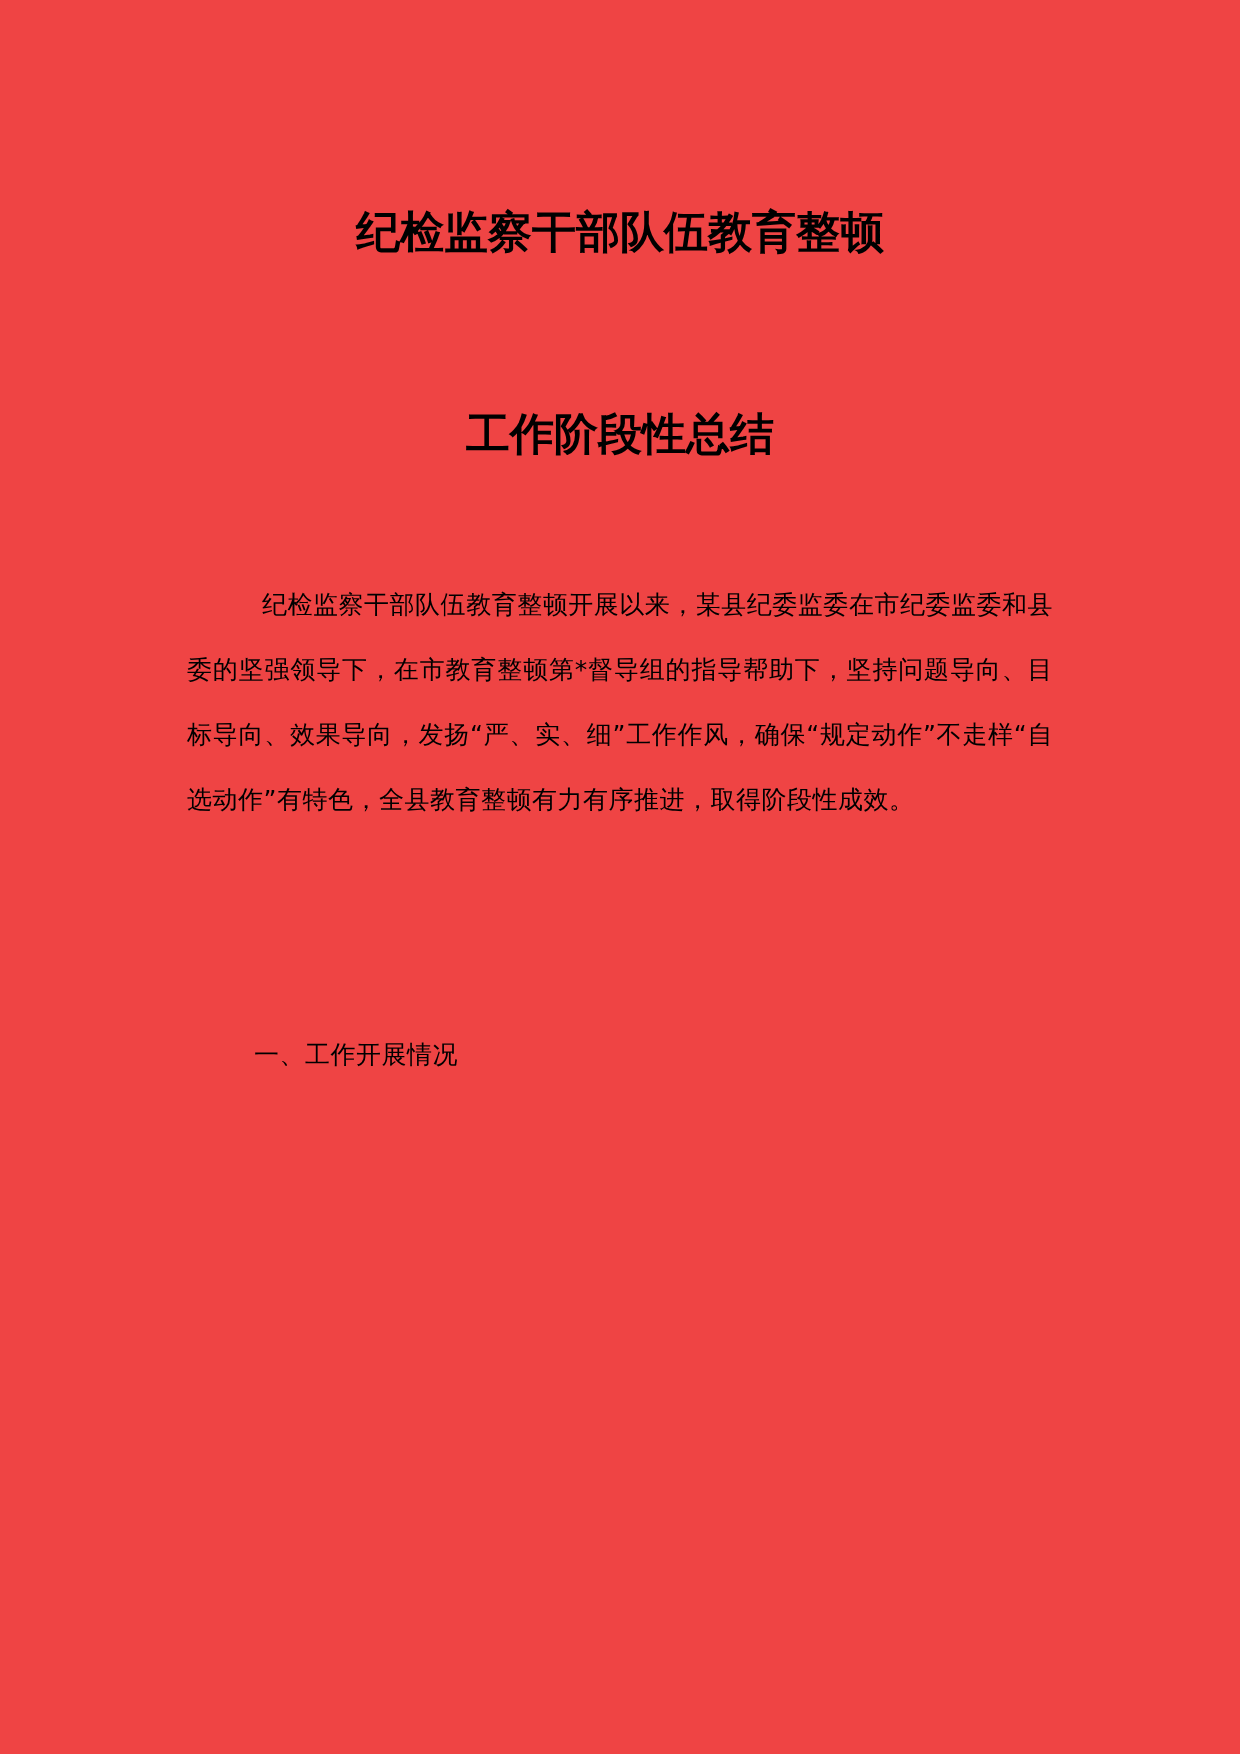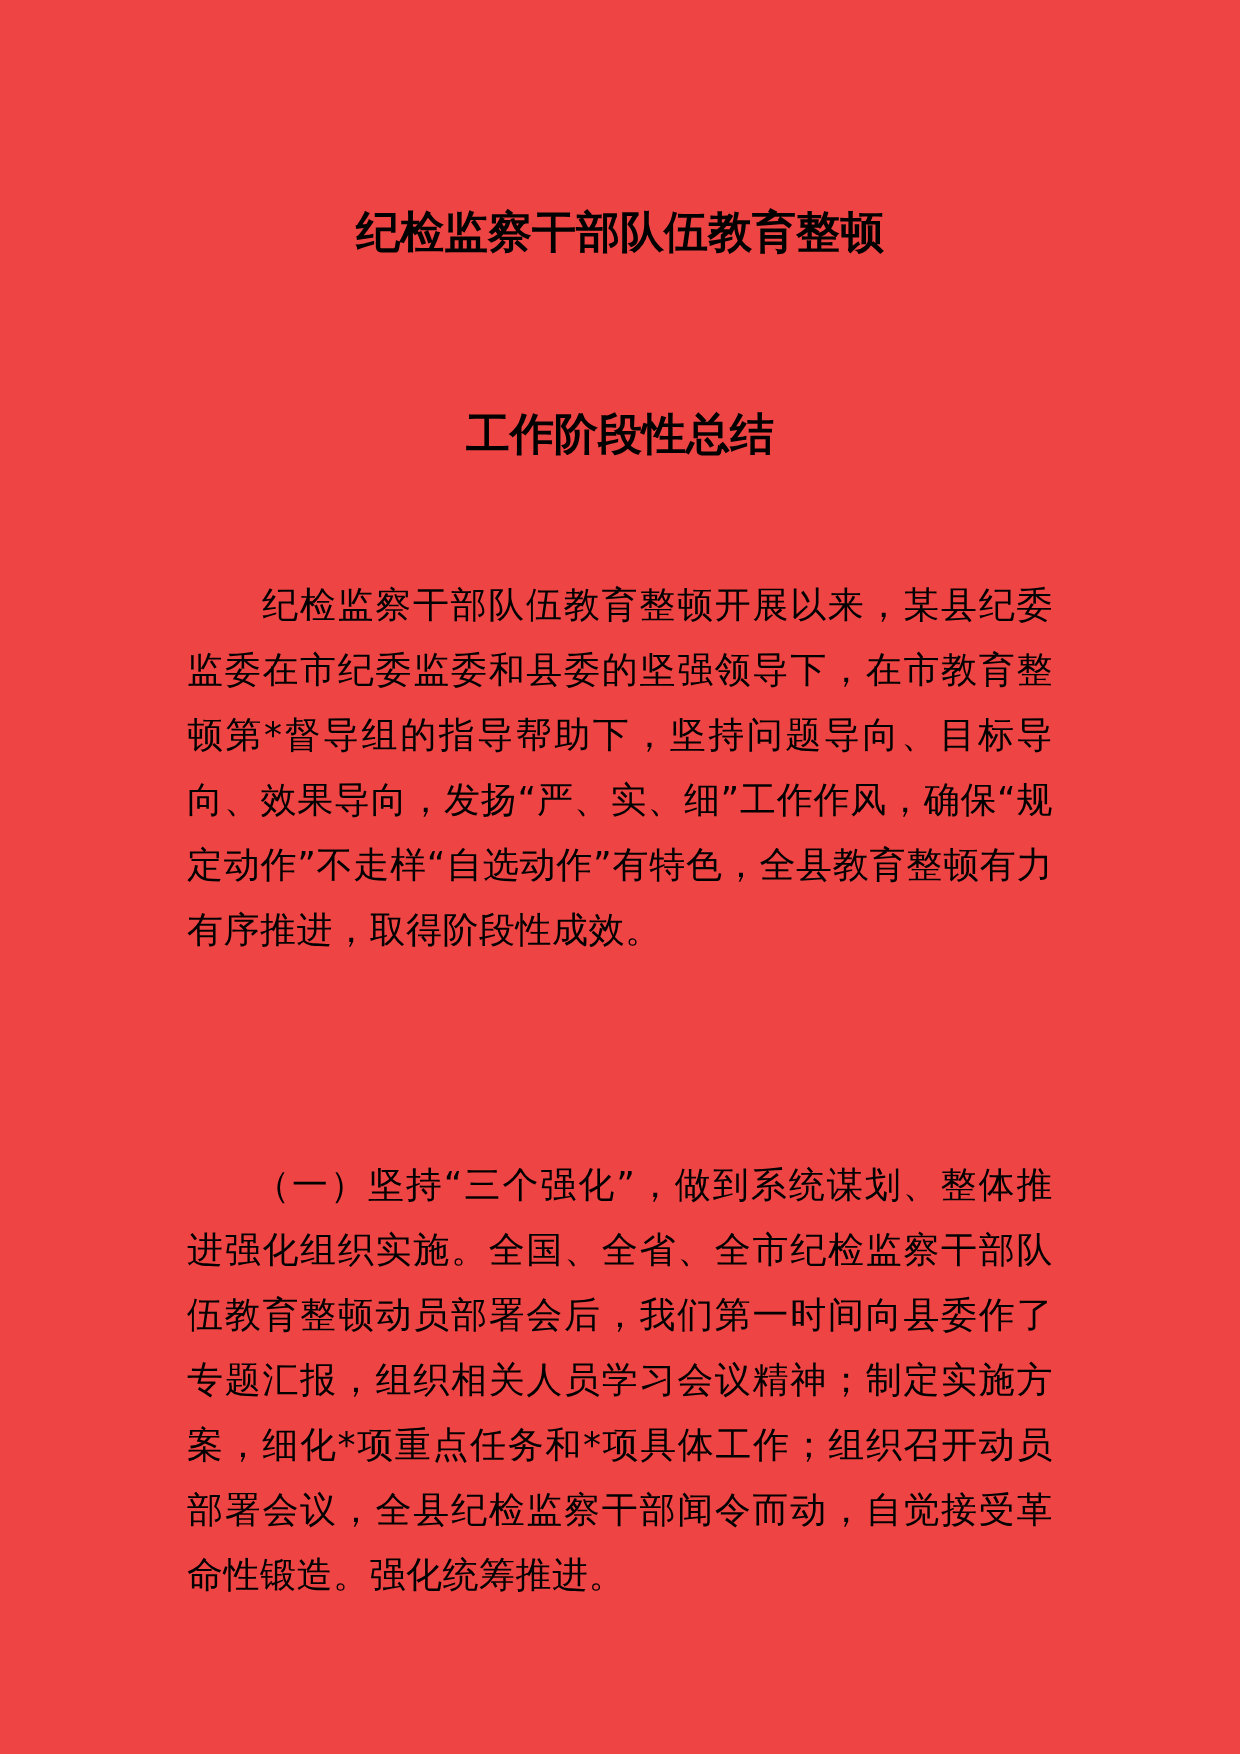--- a/index.html
+++ b/index.html
@@ -33,36 +33,36 @@
       letter-spacing: 0px;
       margin: 0;
     }
     .title-1 { top: 202px; }
     .title-2 { top: 404px; }
 
     .body-text {
       position: absolute;
       left: 187px;
       width: 866px;
-      font-size: 36px;
+      font-size: 25px;
       line-height: 65px;
       margin: 0;
       text-align: justify;
       text-justify: inter-character;
       word-break: break-all;
       letter-spacing: 0.5px;
     }
     .para-1 { top: 572px; text-indent: 75px; }
     .heading-1 { top: 1022px; text-indent: 67px; }
     .para-2 { top: 1152px; text-indent: 67px; }
   </style>
 </head>
 <body>
 
 <div class="page">
   <h1 class="title title-1">纪检监察干部队伍教育整顿</h1>
   <h1 class="title title-2">工作阶段性总结</h1>
 
   <p class="body-text para-1">纪检监察干部队伍教育整顿开展以来，某县纪委监委在市纪委监委和县委的坚强领导下，在市教育整顿第*督导组的指导帮助下，坚持问题导向、目标导向、效果导向，发扬“严、实、细”工作作风，确保“规定动作”不走样“自选动作”有特色，全县教育整顿有力有序推进，取得阶段性成效。</p>
 
+  <p class="body-text heading-1">一、工作开展情况</p>
 
-  <p class="body-text para-2">（一）坚持“三个强化”，做到系统谋划、整体推进强化组织实施。全国、全省、全市纪检监察干部队伍教育整顿动员部署会后，我们第一时间向县委作了专题汇报，组织相关人员学习会议精神；制定实施方案，细化*项重点任务和*项具体工作；组织召开动员部署会议，全县纪检监察干部闻令而动，自觉接受革命性锻造。强化统筹推进。</p>
 </div>
 
 </body></html>

